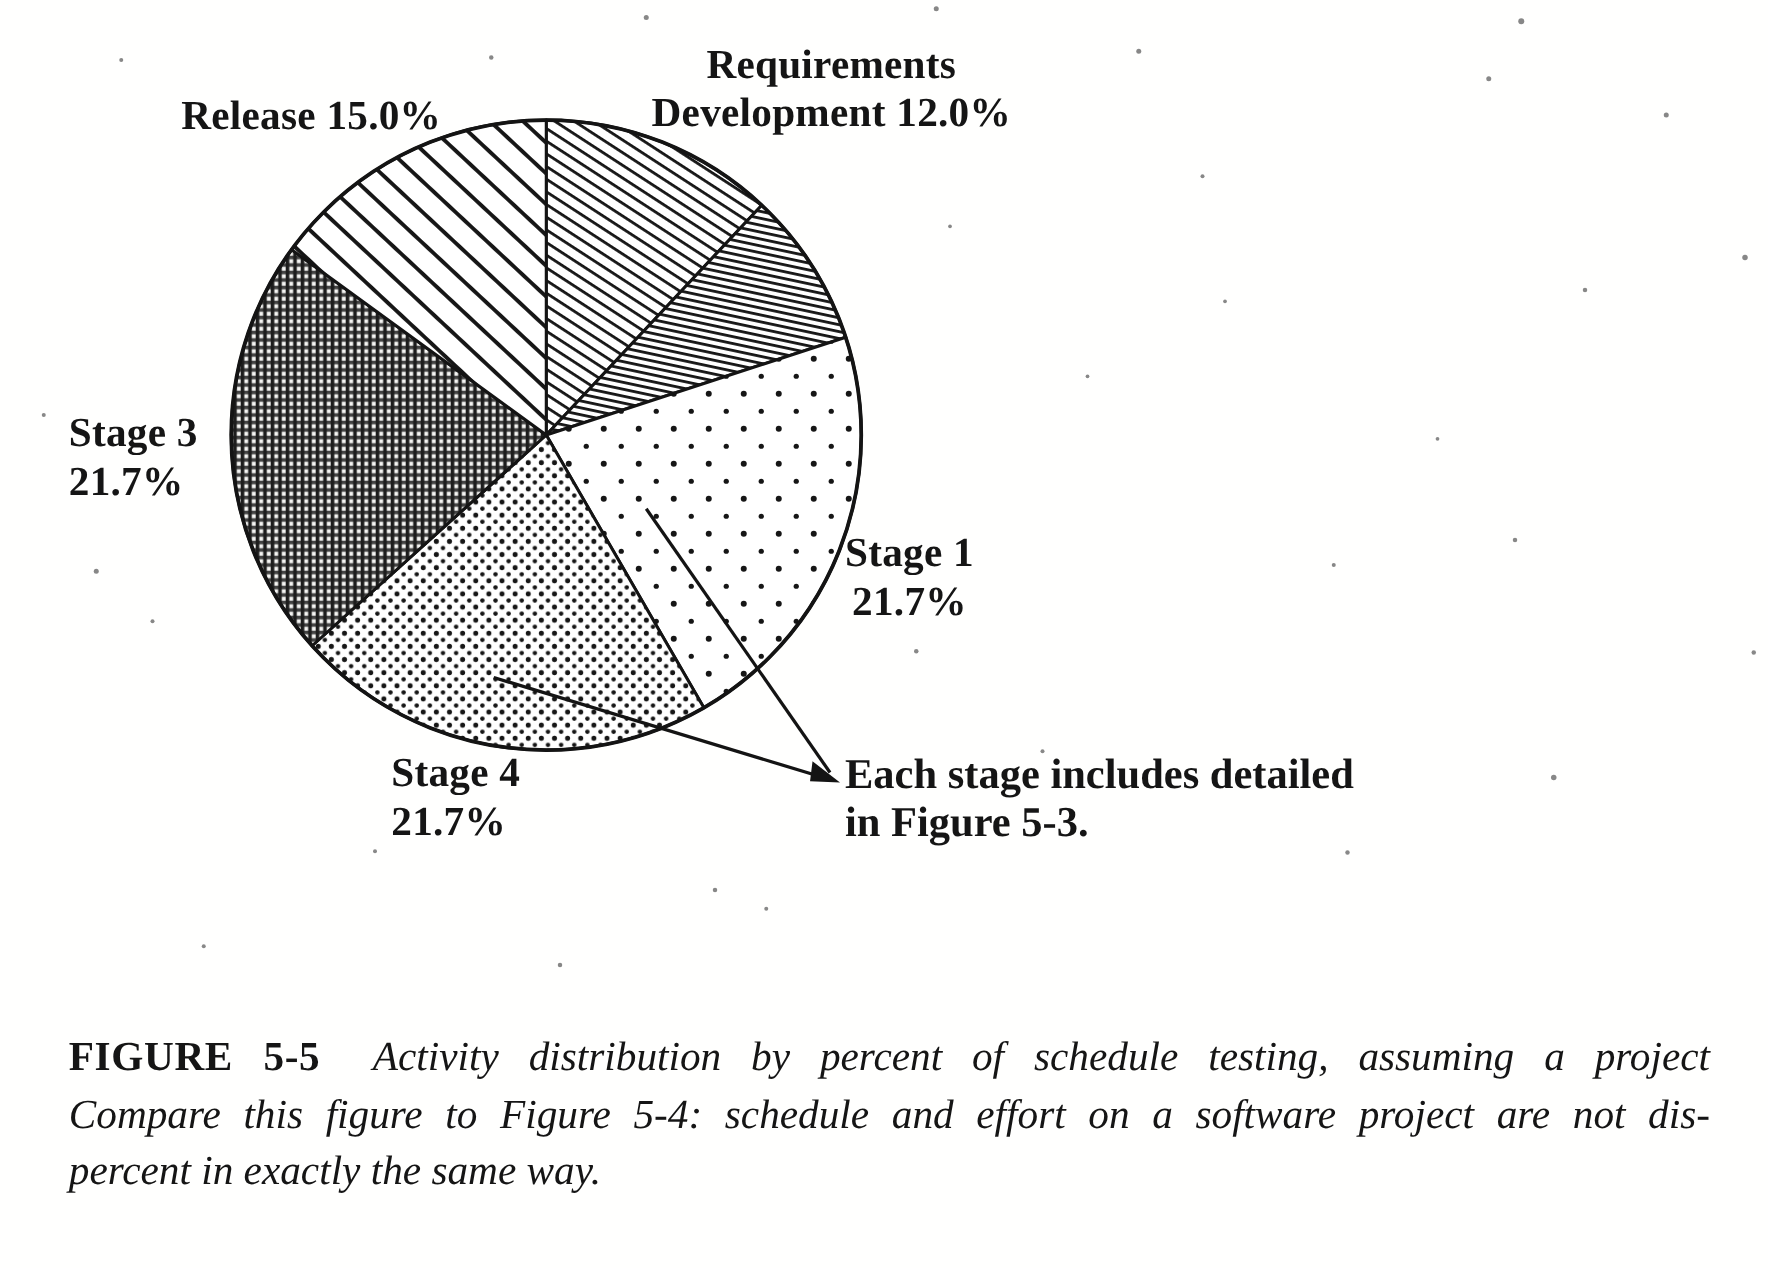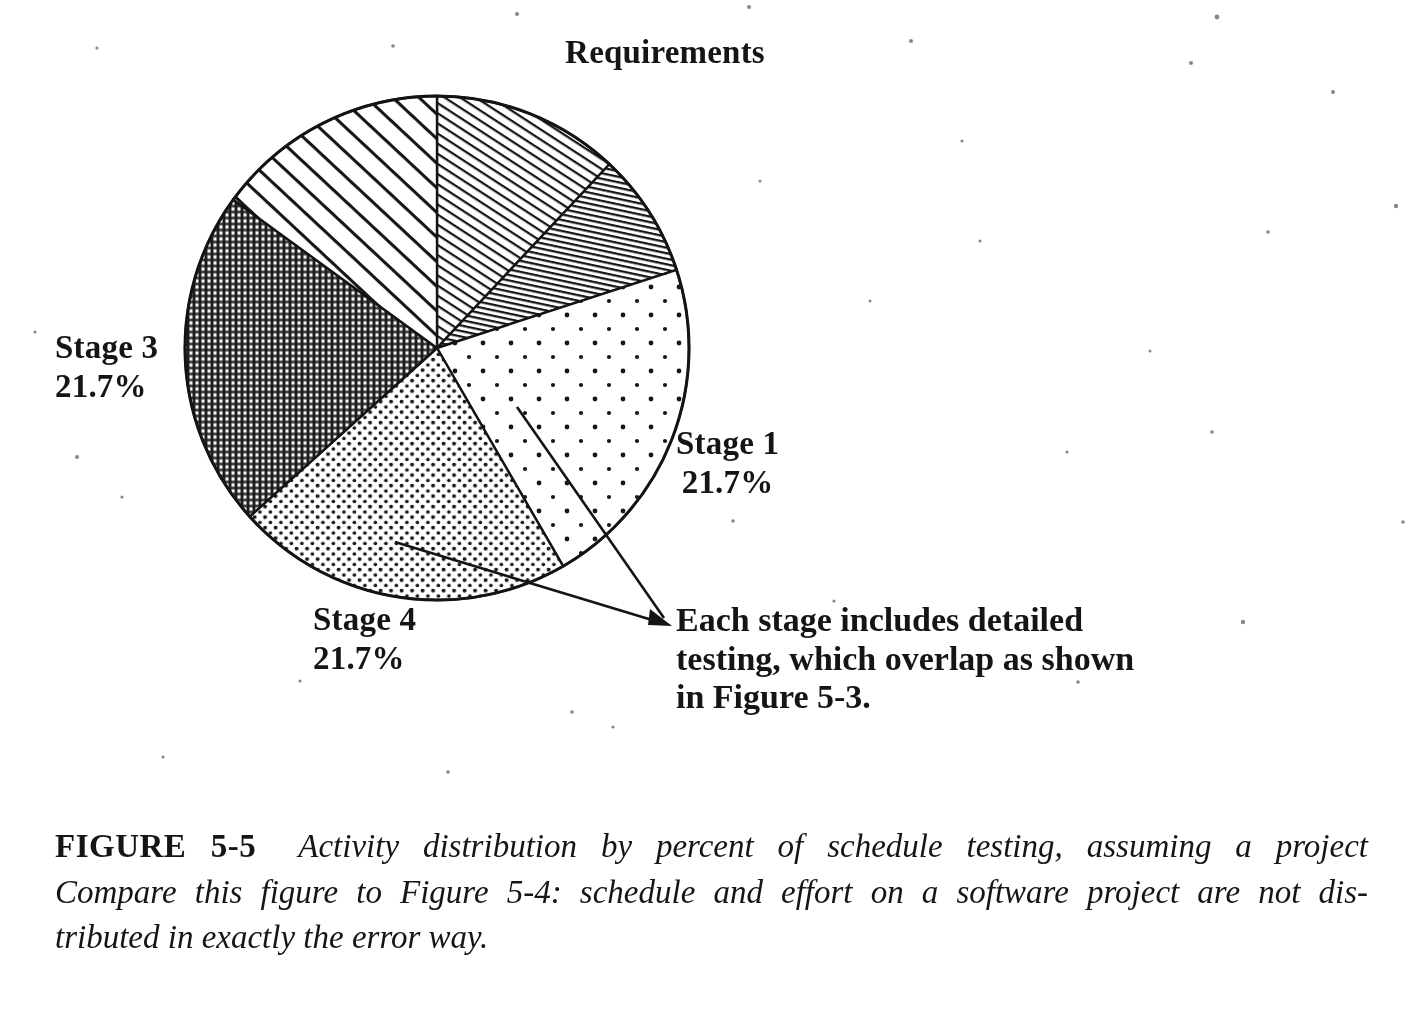--- a/index.html
+++ b/index.html
@@ -101,46 +101,47 @@
         <circle cx="613" cy="727" r="1.6"></circle>
       <circle cx="1078" cy="682" r="1.8"></circle>
         <circle cx="163" cy="757" r="1.6"></circle>
       <circle cx="448" cy="772" r="1.8"></circle>
         <circle cx="300" cy="681" r="1.6"></circle>
     </g>
   </svg>
 
   <div class="fig-label center" style="left:470px;top:33px;width:390px;">
     <div>Requirements</div>
+    <div>Development 12.0%</div>
   </div>
 
 
+  <div class="fig-label" style="left:145px;top:74px;">Release 15.0%</div>
 
   <div class="fig-label" style="left:55px;top:328px;">
     <div>Stage 3</div>
     <div>21.7%</div>
   </div>
 
   <div class="fig-label" style="left:676px;top:424px;text-align:center;">
     <div>Stage 1</div>
     <div>21.7%</div>
   </div>
 
   <div class="fig-label" style="left:313px;top:600px;">
     <div>Stage 4</div>
     <div>21.7%</div>
   </div>
 
   <div class="callout-text">
     <div>Each stage includes detailed</div>
-    <div>testing, which overlap as shown</div>
     <div>in Figure 5-3.</div>
   </div>
 
   <div class="caption">
     <div class="cap-line cap-justify">
       <span class="cap-tag">FIGURE 5-5</span><span>Activity distribution by percent of schedule testing, assuming a project</span>
     </div>
     <div class="cap-line cap-justify word-sp">Compare this figure to Figure 5-4: schedule and effort on a software project are not dis-</div>
-    <div class="cap-line">tributed in exactly the error way.</div>
+    <div class="cap-line">percent in exactly the same way.</div>
   </div>
 
 </div>
 
 </body></html>

